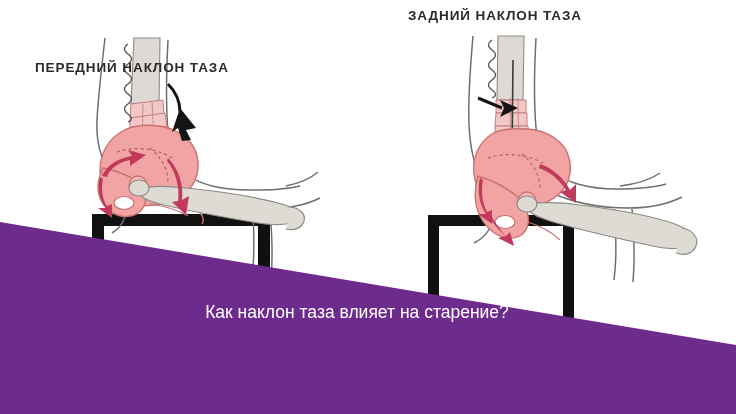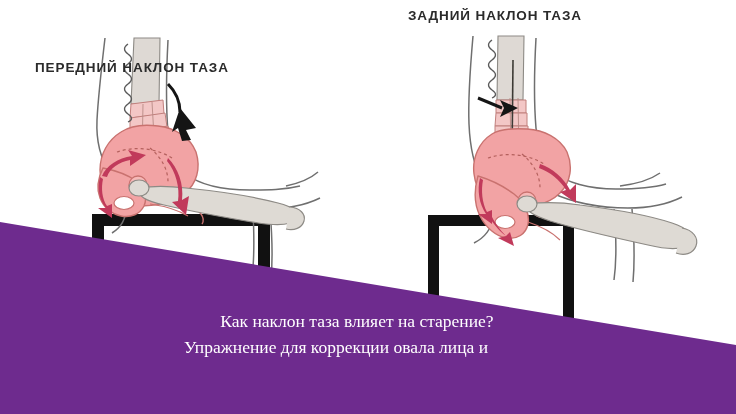--- a/index.html
+++ b/index.html
@@ -37,26 +37,25 @@
     pointer-events:none;
   }
   #banner-shape{
     position:absolute; left:0; top:0; width:736px; height:414px;
     background:#6e2b8e;
     -webkit-clip-path:polygon(0 222px, 736px 345px, 736px 414px, 0 414px);
     clip-path:polygon(0 222px, 736px 345px, 736px 414px, 0 414px);
   }
   #caption{
     position:absolute;
-    left:0; top:309px; width:736px;
+    left:0; top:300px; width:736px;
     color:#ffffff;
     font-size:17.5px;
     line-height:25.5px;
     text-align:center;
-    font-family:Liberation Serif, serif;
   }
   #caption .cap-line{ display:block; white-space:nowrap; }
   #caption .cap-line.l1{ padding-right:22px; }
   #caption .cap-line.l2{ padding-right:64px; }
   #caption .cap-line.l3{ padding-right:30px; }
 </style>
 </head>
 <body>
 
 <div id="stage">
@@ -217,17 +216,16 @@
     </svg>
   </div>
 
   <div class="panel-title" id="title-left">ПЕРЕДНИЙ НАКЛОН ТАЗА</div>
   <div class="panel-title" id="title-right">ЗАДНИЙ НАКЛОН ТАЗА</div>
 
   <div id="banner">
     <div id="banner-shape"></div>
     <div id="caption">
       <span class="cap-line l1">Как наклон таза влияет на старение?</span>
-      <span class="cap-line l2">Упражнение для коррекции овала лица и</span>
     </div>
   </div>
 
 </div>
 
 </body></html>

